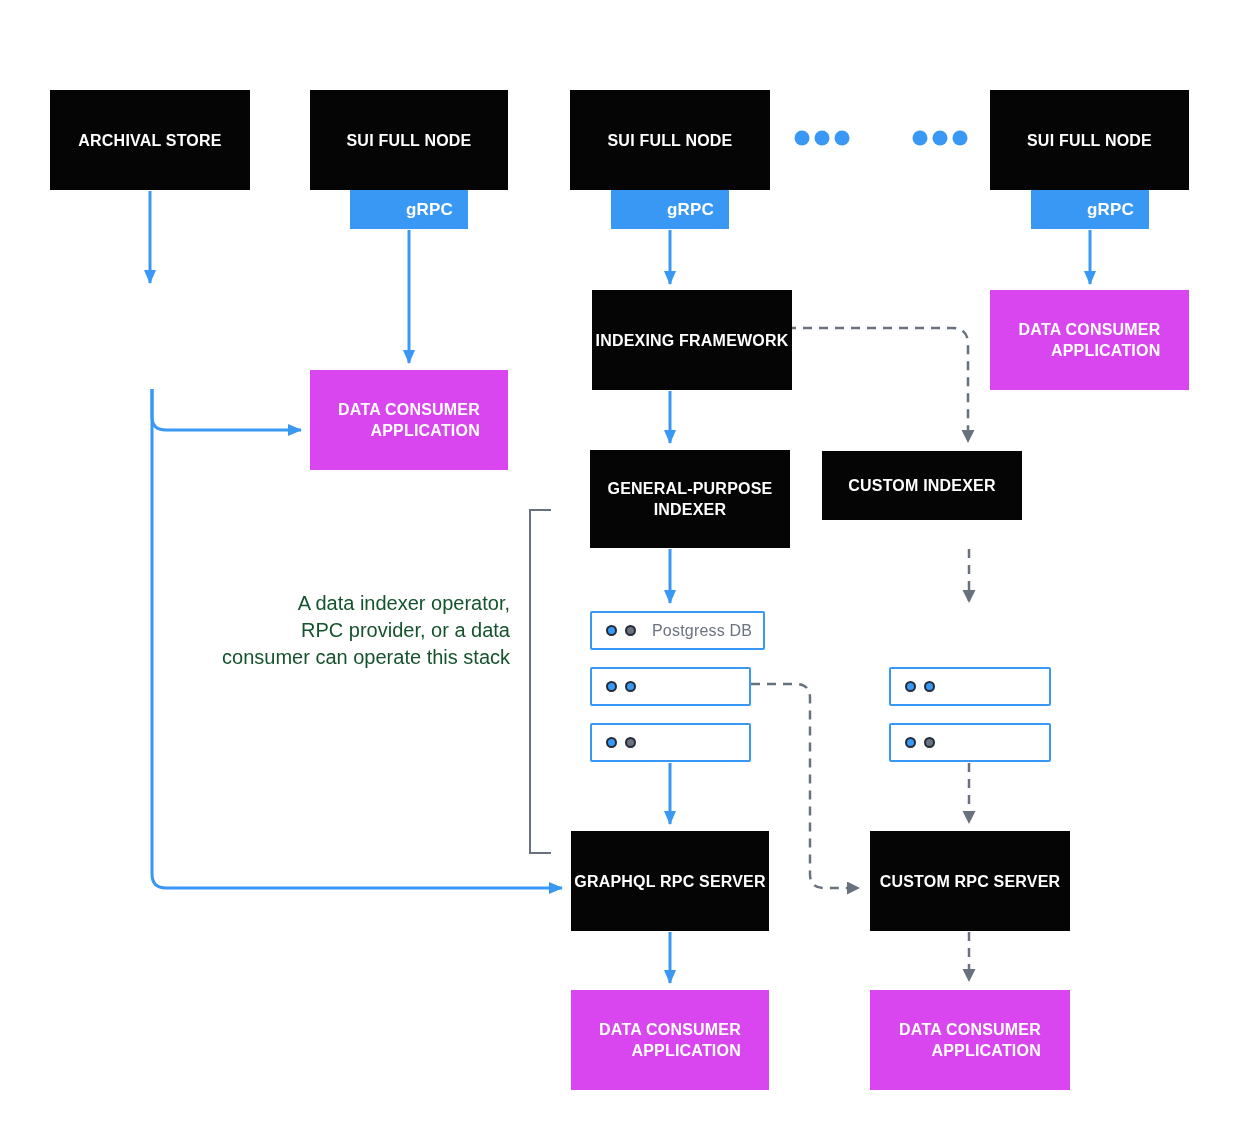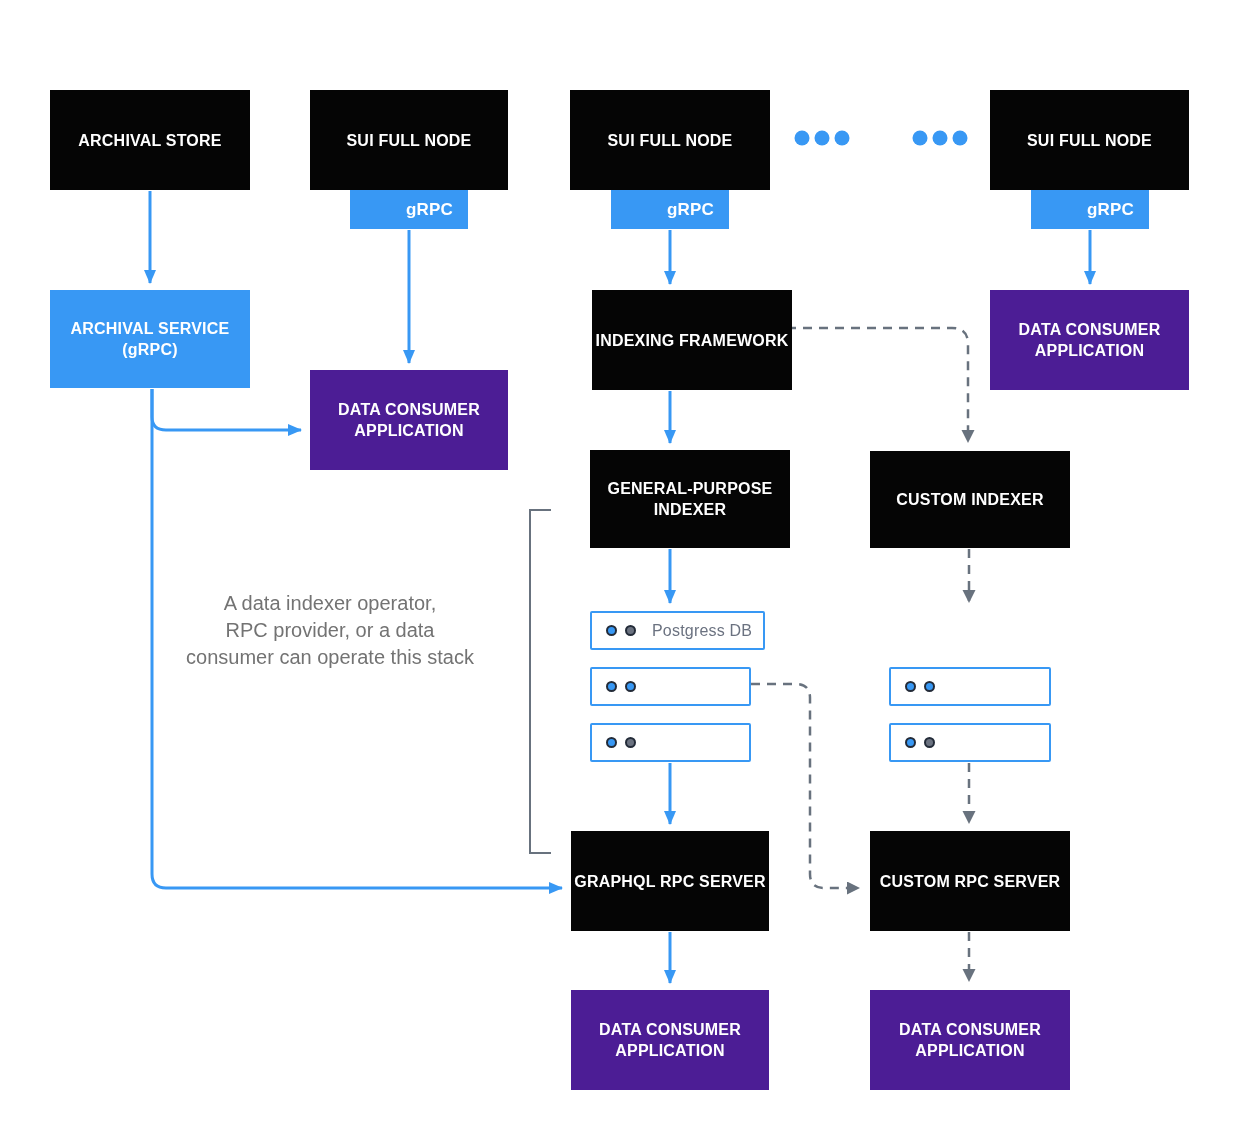--- a/index.html
+++ b/index.html
@@ -4,31 +4,31 @@
 <style>
   html,body{margin:0;padding:0;background:#ffffff;}
   body{width:1240px;height:1140px;position:relative;font-family:"Liberation Sans",sans-serif;overflow:hidden;}
   .canvas{position:absolute;left:0;top:0;width:1240px;height:1140px;border-radius:20px;}
   svg.edges{position:absolute;left:0;top:0;width:1240px;height:1140px;z-index:0;}
   .node{position:absolute;z-index:1;display:flex;align-items:center;justify-content:center;
         text-align:center;box-sizing:border-box;}
   .node .lbl{white-space:pre-line;font-weight:700;font-size:16px;letter-spacing:0.2px;line-height:21px;}
   .black{background:#050505;color:#ffffff;}
   .blue{background:#3898F4;color:#ffffff;}
-  .grayb{background:#4c1d95;color:#ffffff;}
+  .grayb{background:#d946ef;color:#ffffff;text-align:right;}
   .tab{background:#3898F4;color:#ffffff;padding-left:41px;}
   .tab .lbl{font-size:17px;}
   .dbrow{position:absolute;z-index:1;background:#ffffff;border:2px solid #3898F4;border-radius:2px;
          box-sizing:border-box;display:flex;align-items:center;gap:8px;padding-left:14px;}
   .dbrow .dblbl{font-size:16px;color:#6B7280;font-weight:400;margin-left:8px;letter-spacing:0.2px;}
   .dot{width:7px;height:7px;border-radius:50%;border:2.5px solid #232B38;flex:0 0 auto;}
   .dot[data-color="blue"]{background:#3898F4;}
   .dot[data-color="gray"]{background:#6B7280;}
-  .annotation{position:absolute;z-index:1;left:150px;top:590px;width:360px;text-align:center;
-              color:#737373;font-size:20px;line-height:27px;white-space:pre-line;font-weight:400;}
+  .annotation{position:absolute;z-index:1;left:150px;top:590px;width:360px;text-align:right;
+              color:#14532d;font-size:20px;line-height:27px;white-space:pre-line;font-weight:400;}
 </style>
 </head>
 <body>
 
 <div class="canvas">
 
   <svg class="edges" viewBox="0 0 1240 1140">
     <defs>
       <marker id="arrow-blue" markerUnits="userSpaceOnUse" markerWidth="15" markerHeight="13" refX="13" refY="6" orient="auto">
         <path d="M0,0 L14,6 L0,12 Z" fill="#3898F4"></path>
@@ -83,41 +83,37 @@
   <div class="node tab" style="left:350px;top:190px;width:118px;height:39px">
     <span class="lbl">gRPC</span>
   </div>
   <div class="node tab" style="left:611px;top:190px;width:118px;height:39px">
     <span class="lbl">gRPC</span>
   </div>
   <div class="node tab" style="left:1031px;top:190px;width:118px;height:39px">
     <span class="lbl">gRPC</span>
   </div>
 
-  <div class="node blue" style="left:50px;top:290px;width:200px;height:98px">
-    <span class="lbl">ARCHIVAL SERVICE
-(gRPC)</span>
-  </div>
   <div class="node grayb" style="left:310px;top:370px;width:198px;height:100px">
     <span class="lbl">DATA CONSUMER
 APPLICATION</span>
   </div>
   <div class="node black" style="left:592px;top:290px;width:200px;height:100px">
     <span class="lbl">INDEXING FRAMEWORK</span>
   </div>
   <div class="node grayb" style="left:990px;top:290px;width:199px;height:100px">
     <span class="lbl">DATA CONSUMER
 APPLICATION</span>
   </div>
 
   <div class="node black" style="left:590px;top:450px;width:200px;height:98px">
     <span class="lbl">GENERAL-PURPOSE
 INDEXER</span>
   </div>
-  <div class="node black" style="left:870px;top:451px;width:200px;height:97px">
+  <div class="node black" style="left:822px;top:451px;width:200px;height:69px">
     <span class="lbl">CUSTOM INDEXER</span>
   </div>
 
   <div class="dbrow" style="left:590px;top:611px;width:175px;height:39px">
     <span class="dot" data-color="blue"></span>
     <span class="dot" data-color="gray"></span>
     <span class="dblbl">Postgress DB</span>
   </div>
   <div class="dbrow" style="left:590px;top:667px;width:161px;height:39px">
     <span class="dot" data-color="blue"></span>

